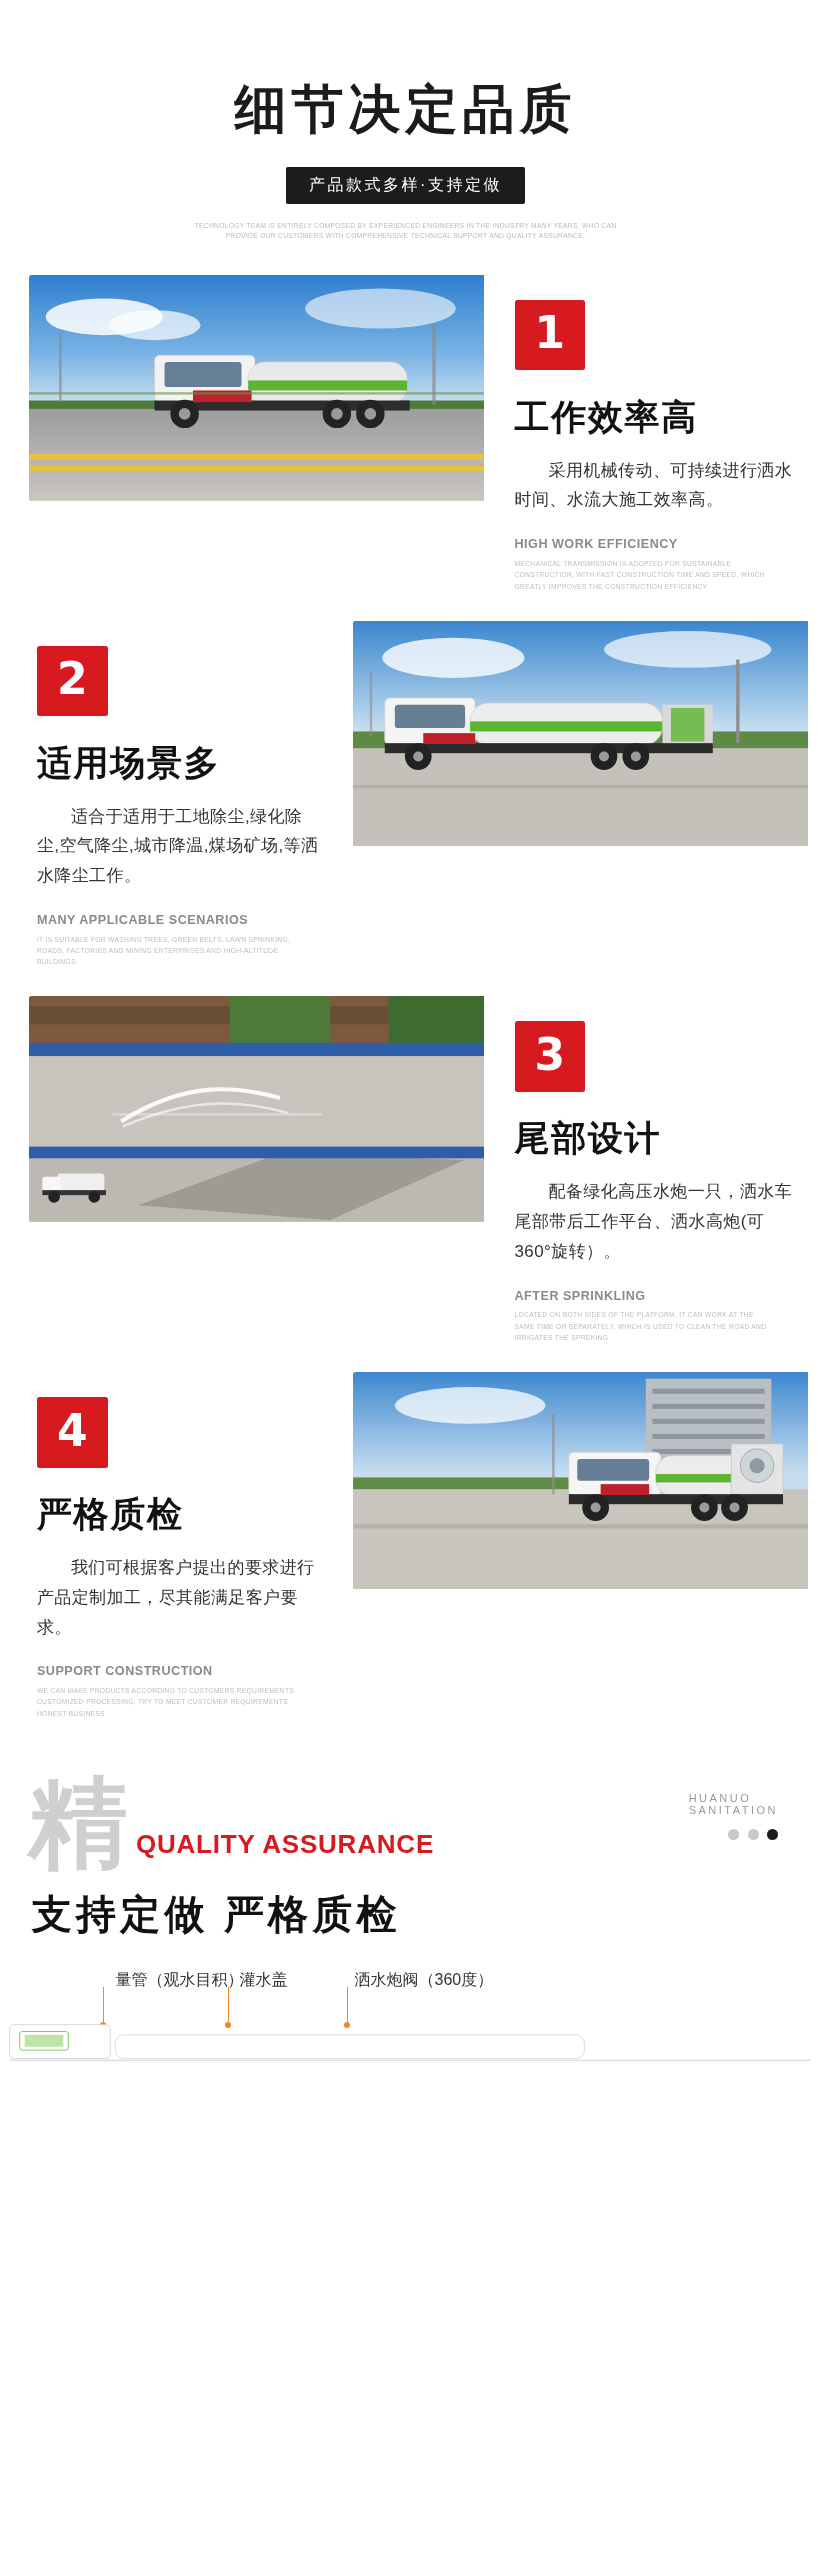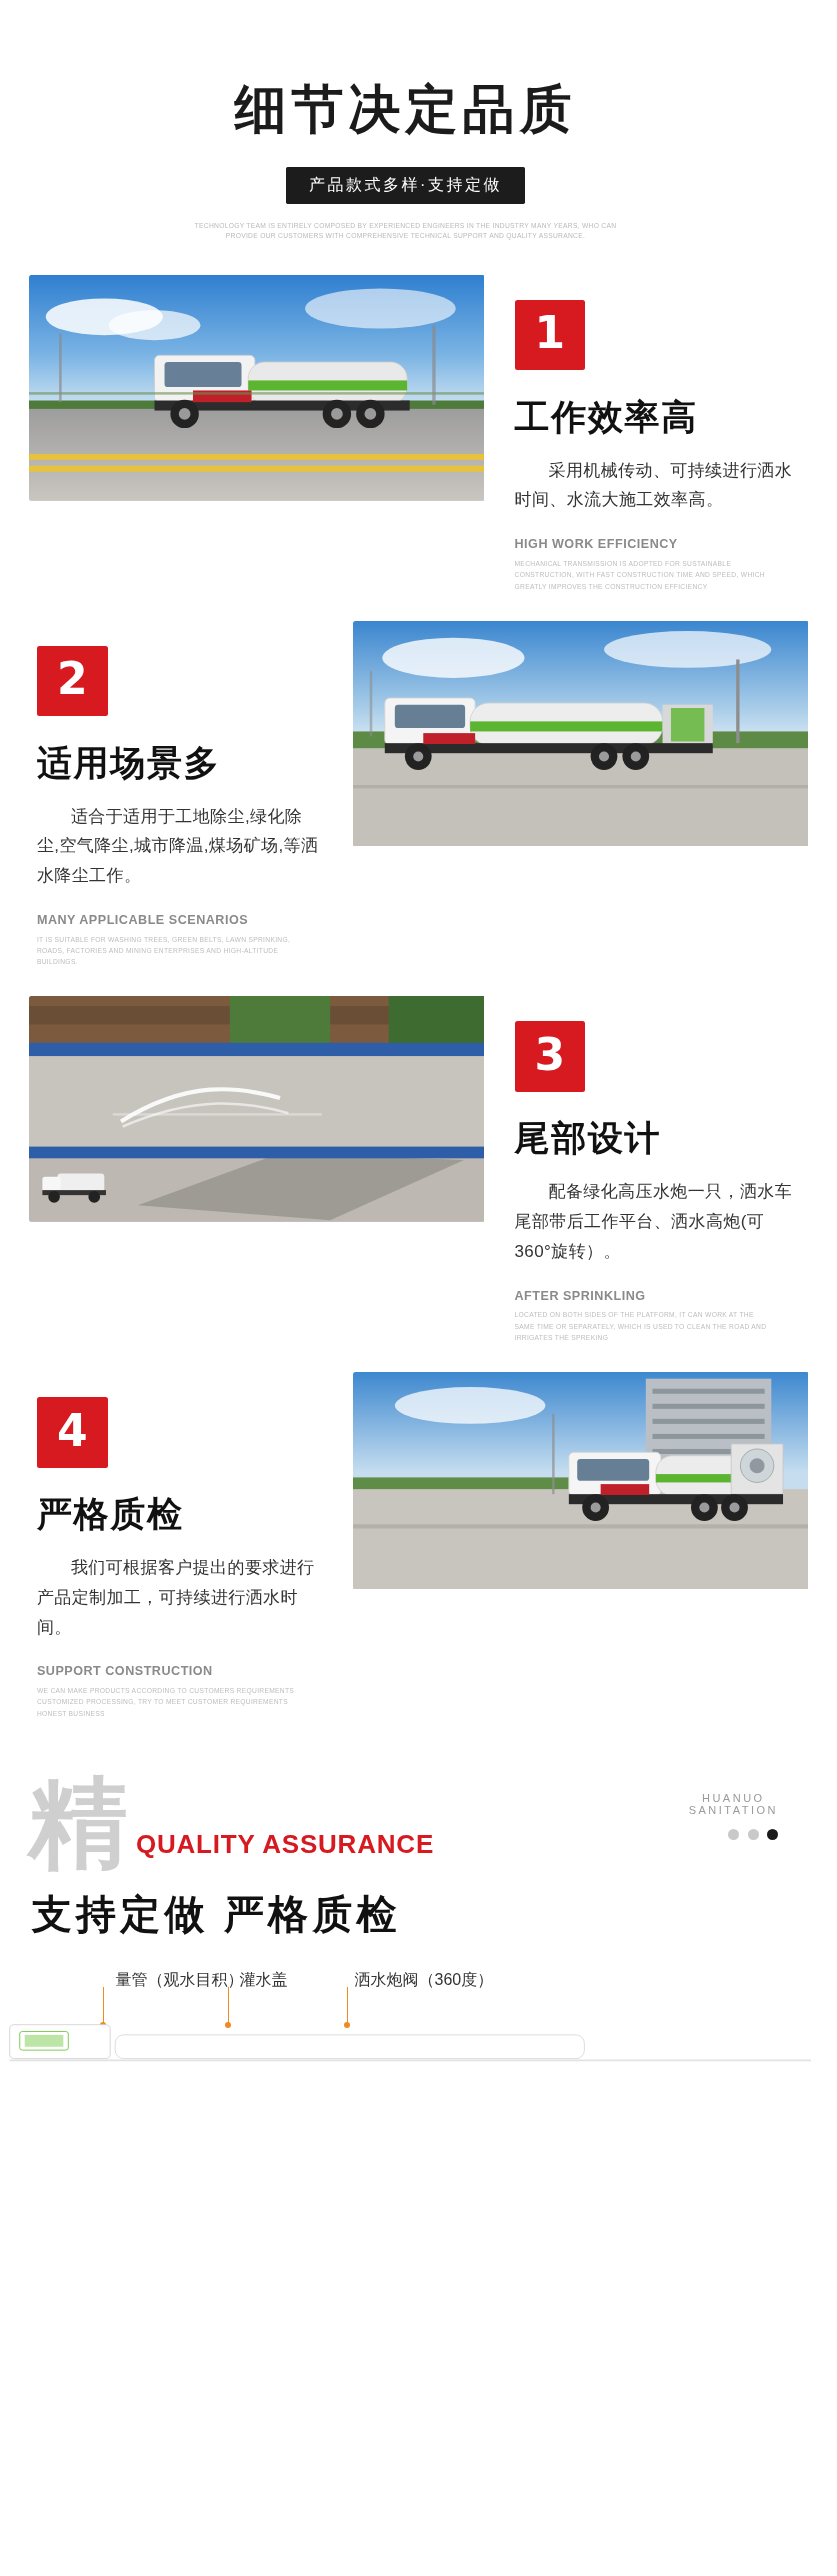--- a/index.html
+++ b/index.html
@@ -140,21 +140,21 @@
     font-size:28.5px;
     font-weight:bold;
     color:#1b1b1b;
     letter-spacing:1.7px;
     margin-top:6.7px;
   }
   .brand{
     position:absolute;
     right:33px;
     top:44px;
-    text-align:center;
+    text-align:left;
   }
   .brand div{
     font-size:11px;
     color:#9a9a9a;
     letter-spacing:2.5px;
   }
   .dots{margin-top:13.4px;display:flex;justify-content:flex-end;gap:8.4px;}
   .dot{width:11px;height:11px;border-radius:50%;background:#c9c9c9;}
   .dot.active{background:#1b1b1b;}
   .slogan{
@@ -387,21 +387,21 @@
             <circle cx="456" cy="162" r="16" fill="#222"></circle>
               <circle cx="456" cy="162" r="6" fill="#9b9b9b"></circle>
           </g>
           <rect x="238" y="50" width="3" height="96" fill="#8e8e8e" opacity=".7"></rect>
         </svg>
       </div>
     </div>
     <div class="txt">
       <div class="num">4</div>
       <div class="title-cn">严格质检</div>
-      <div class="desc-cn">我们可根据客户提出的要求进行产品定制加工，可持续进行洒水时间。</div>
+      <div class="desc-cn">我们可根据客户提出的要求进行产品定制加工，尽其能满足客户要求。</div>
       <div class="title-en">SUPPORT CONSTRUCTION</div>
       <div class="desc-en">WE CAN MAKE PRODUCTS ACCORDING TO CUSTOMERS REQUIREMENTS CUSTOMIZED PROCESSING, TRY TO MEET CUSTOMER REQUIREMENTS HONEST BUSINESS</div>
     </div>
   </div>
 
   <div class="footer">
     <div class="qa-row">
       <div class="big-char">精</div>
       <div class="qa-col">
         <div class="qa-en">QUALITY ASSURANCE</div>

